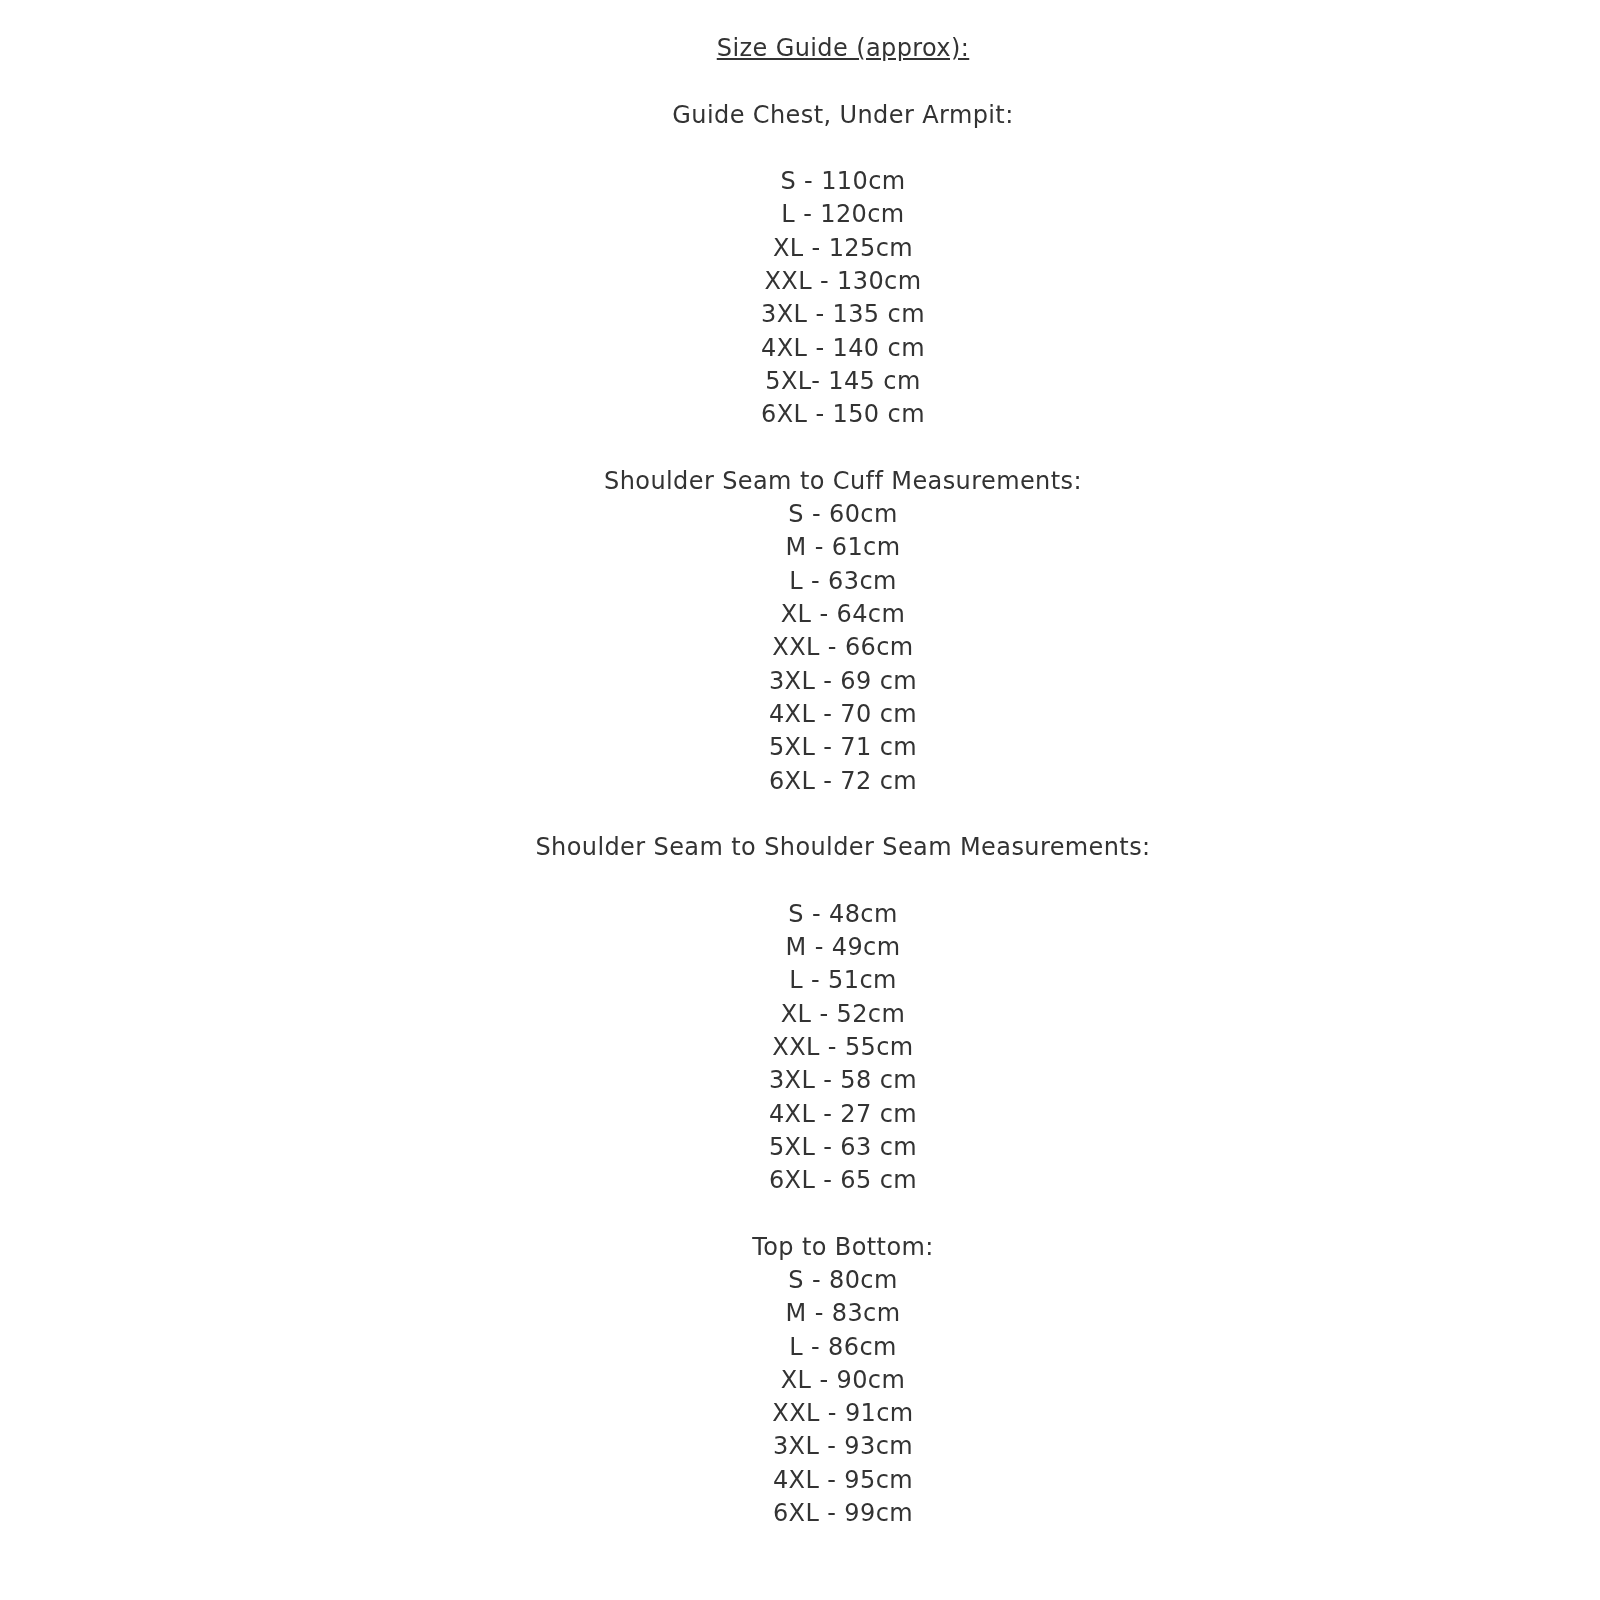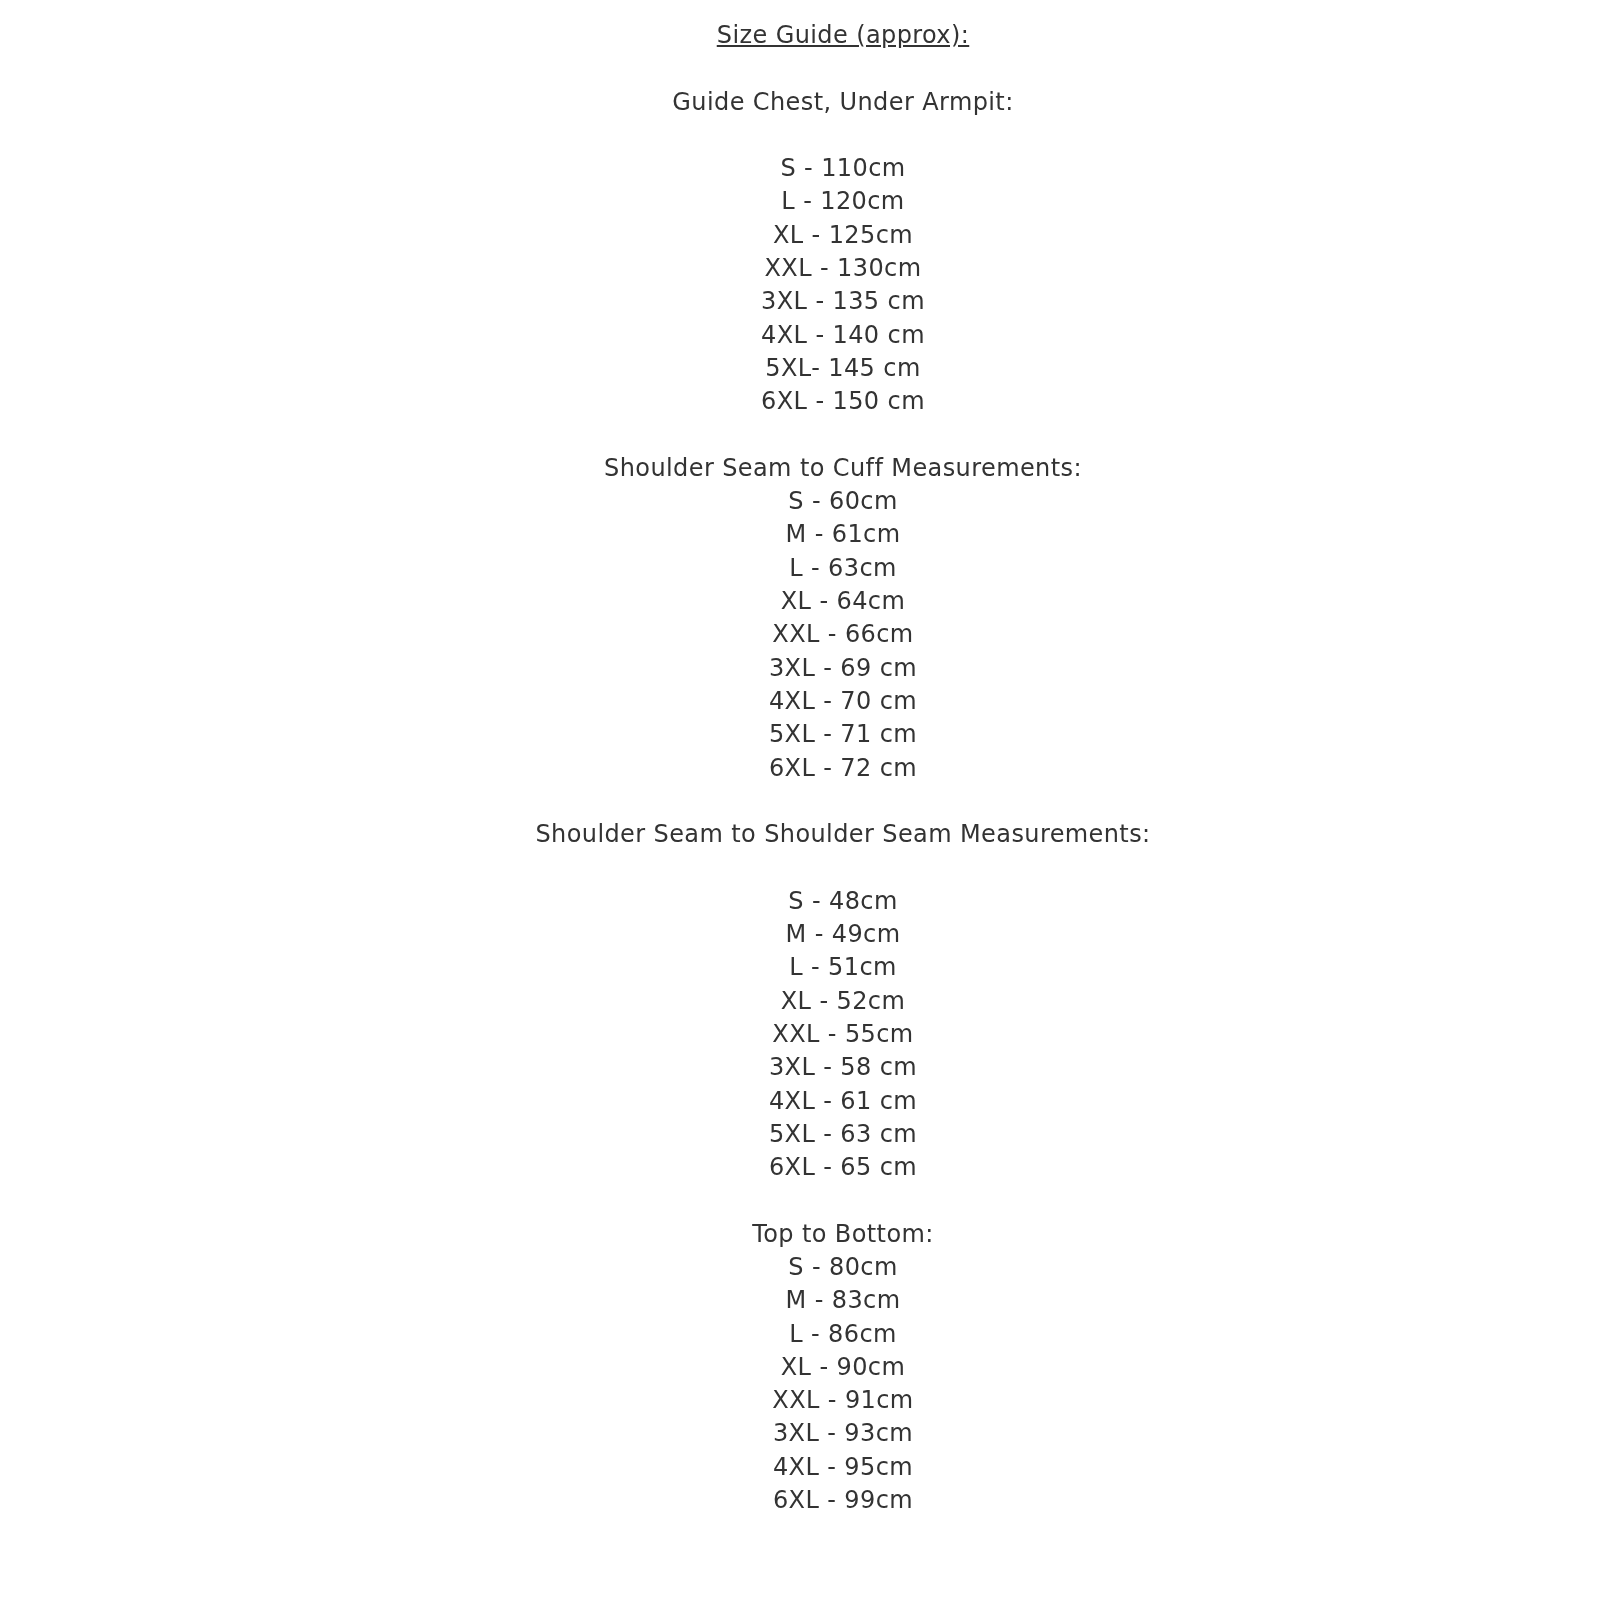--- a/index.html
+++ b/index.html
@@ -9,21 +9,21 @@
   }
   body {
     width: 1600px;
     height: 1600px;
     overflow: hidden;
     font-family: "DejaVu Sans", "Liberation Sans", sans-serif;
   }
   .doc {
     box-sizing: border-box;
     width: 1594px;
-    padding: 19px 0 0 92px; 
+    padding: 32px 0 0 92px; 
     text-align: center;
     font-size: 24px;
     line-height: 33.3px;
     letter-spacing: 0.4px;
     color: #333333;
   }
   .line {
     white-space: pre;
   }
   .title {
@@ -71,21 +71,21 @@
 
   <div>
     <div class="line heading">Shoulder Seam to Shoulder Seam Measurements:</div>
     <div class="gap"></div>
     <div class="line">S - 48cm</div>
     <div class="line">M - 49cm</div>
     <div class="line">L - 51cm</div>
     <div class="line">XL - 52cm</div>
     <div class="line">XXL - 55cm</div>
     <div class="line">3XL - 58 cm</div>
-    <div class="line">4XL - 61 cm</div>
+    <div class="line">4XL - 27 cm</div>
     <div class="line">5XL - 63 cm</div>
     <div class="line">6XL - 65 cm</div>
   </div>
   <div class="gap"></div>
 
   <div>
     <div class="line heading">Top to Bottom:</div>
     <div class="line">S - 80cm</div>
     <div class="line">M - 83cm</div>
     <div class="line">L - 86cm</div>

